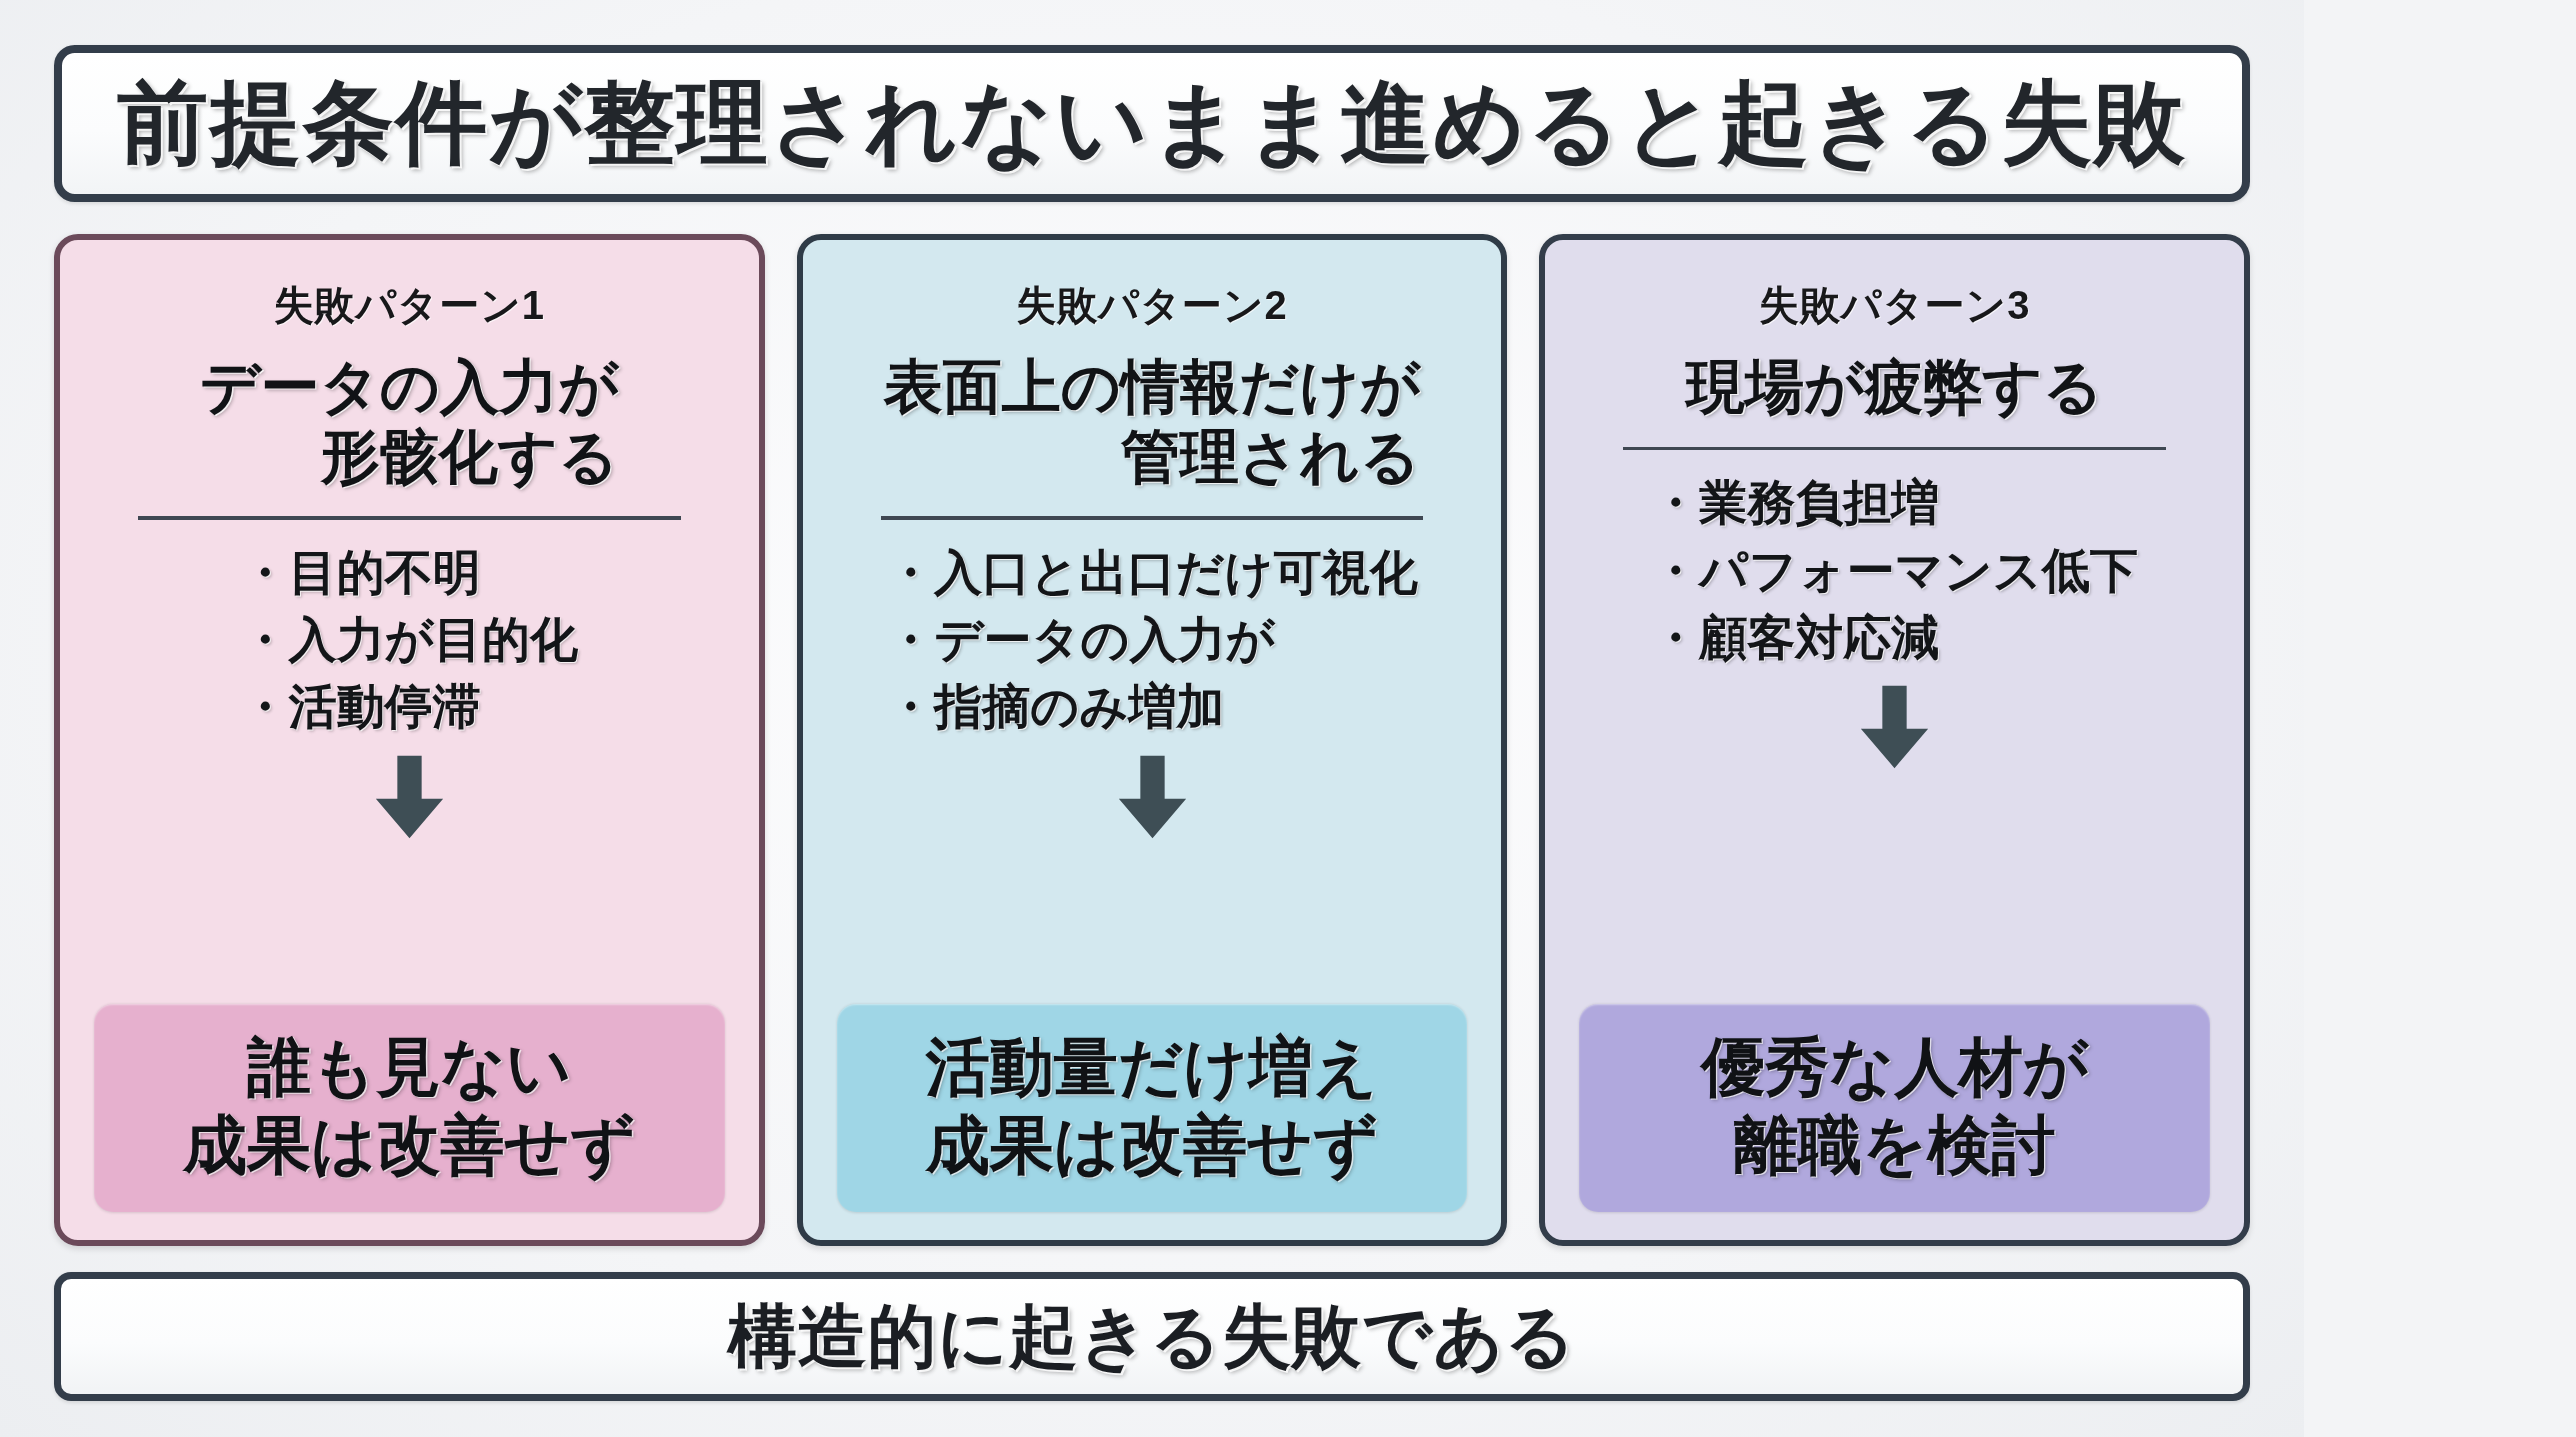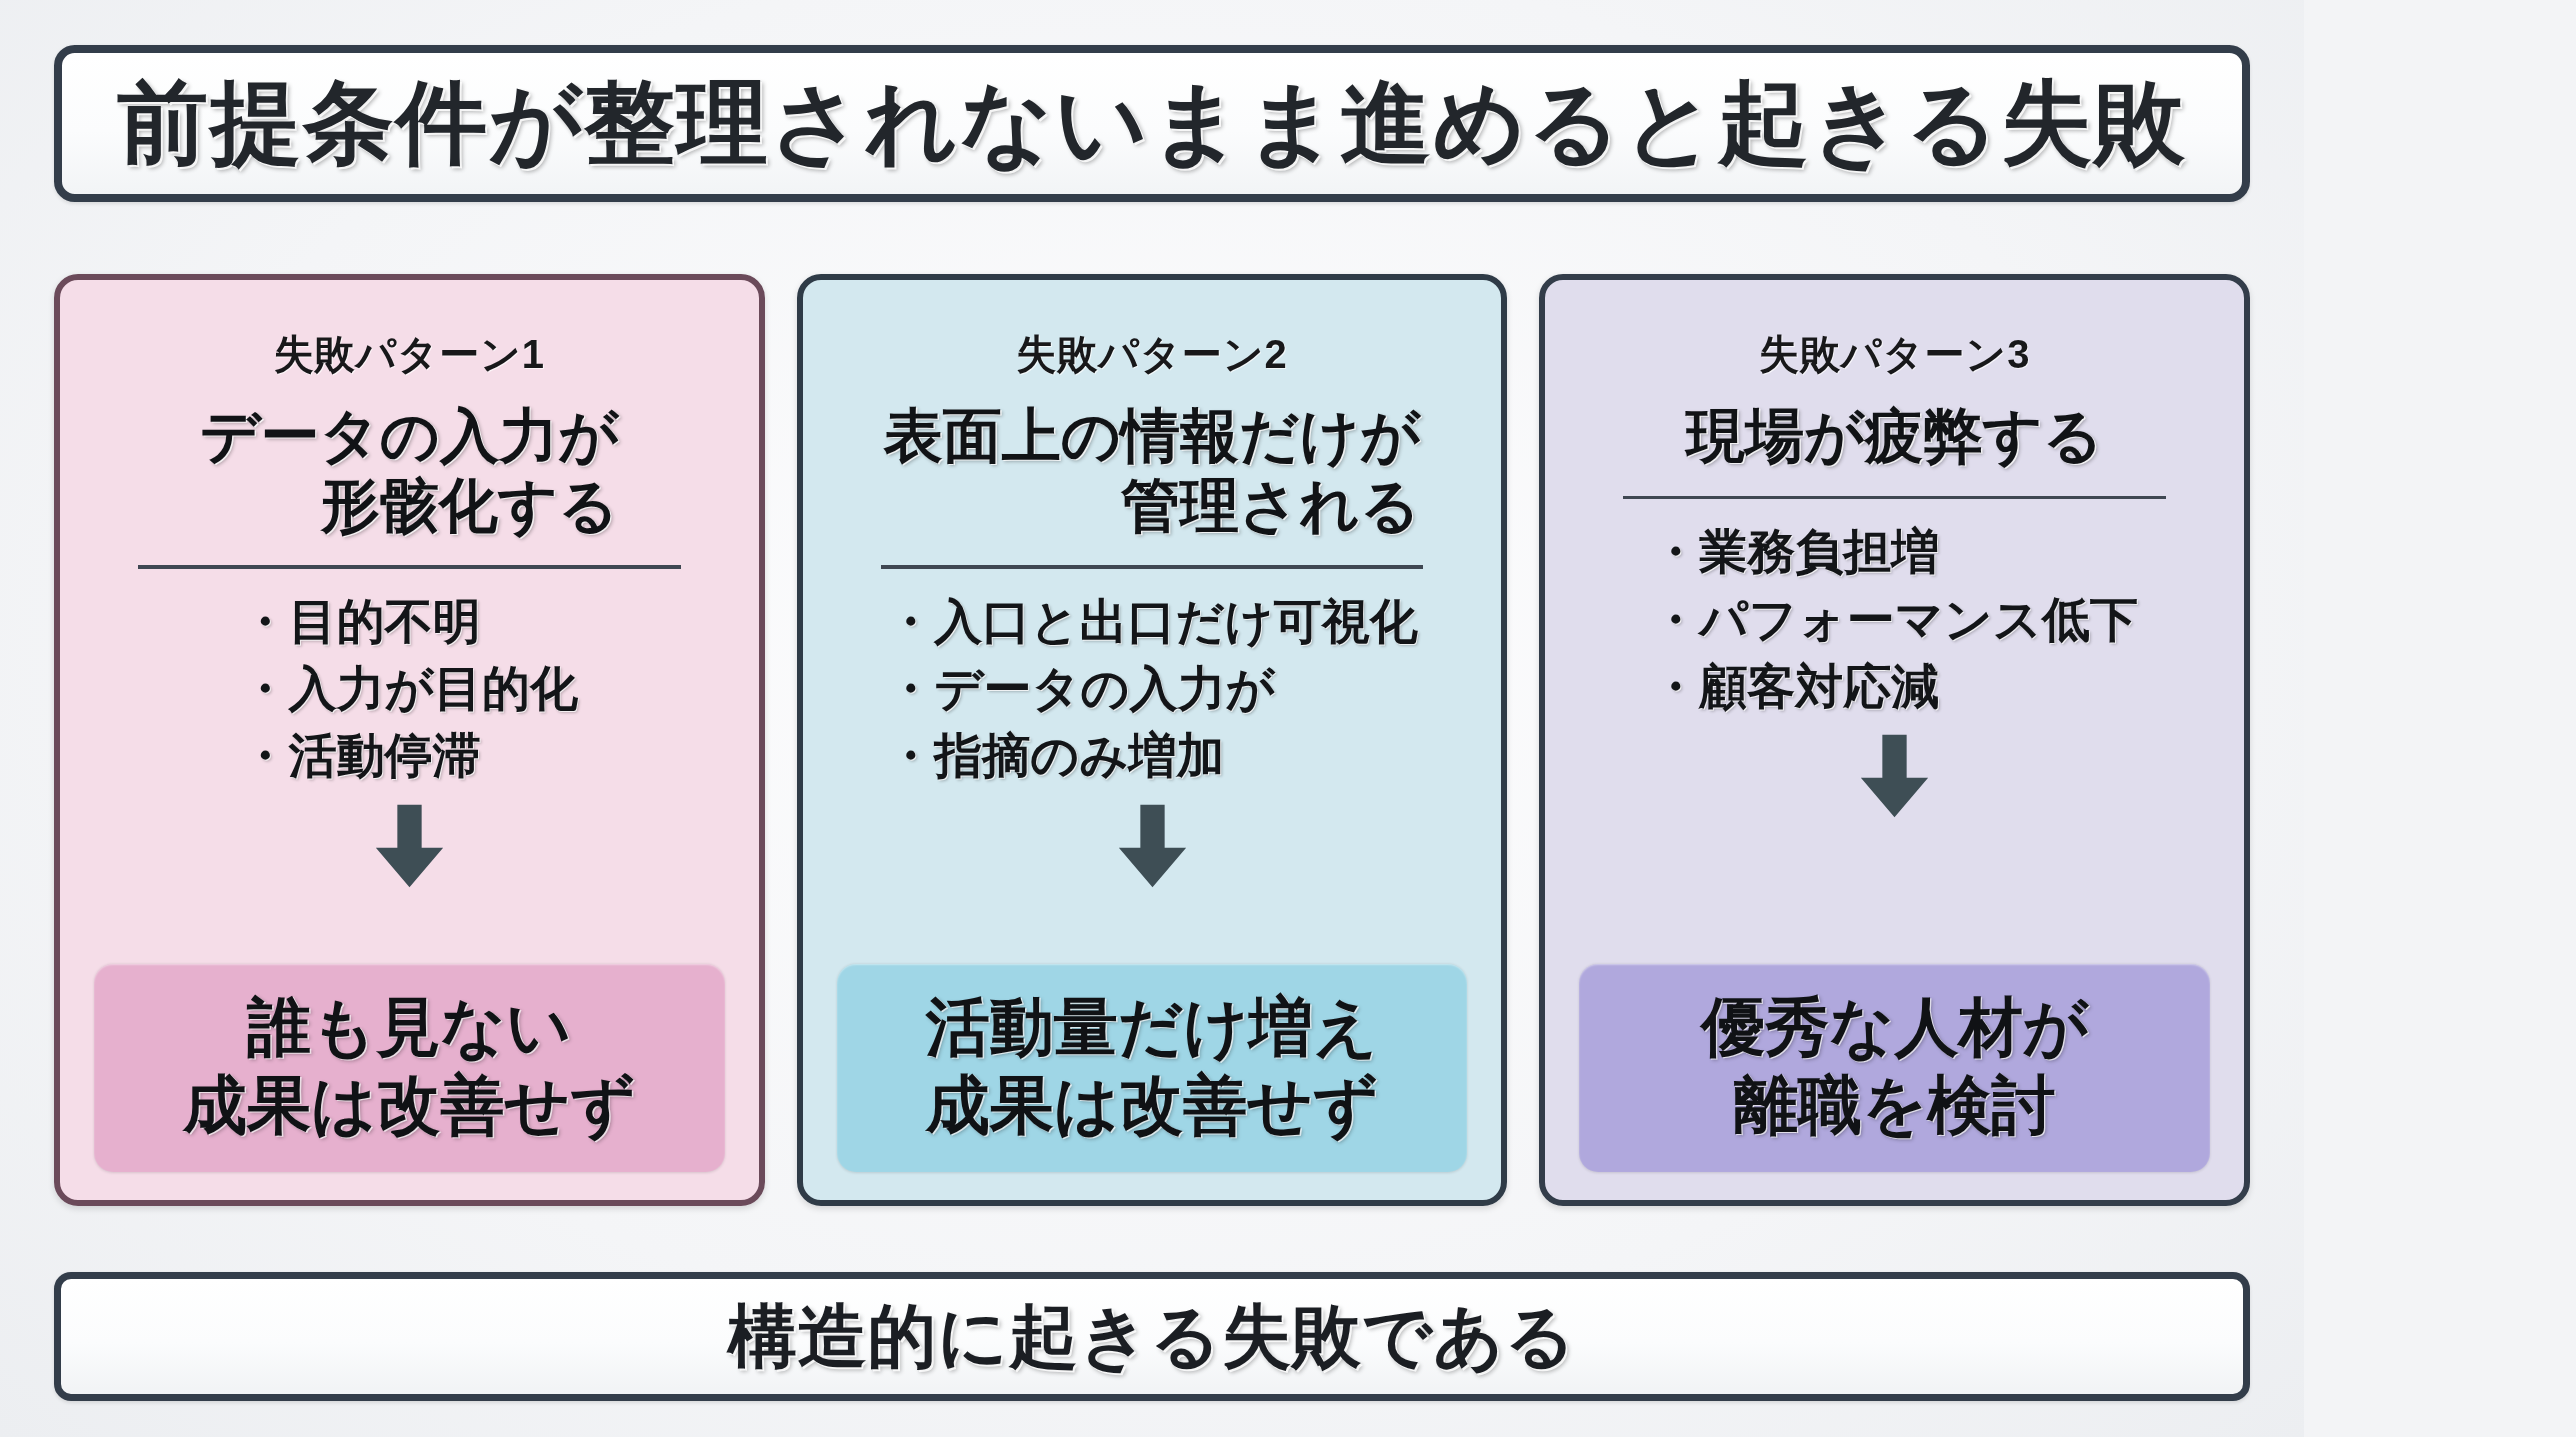--- a/index.html
+++ b/index.html
@@ -19,21 +19,20 @@
 
   
   .page {
     width: 2304px;
     height: 1438px;
     padding: 45px 54px 37px 54px;
     display: flex;
     flex-direction: column;
     background:
       radial-gradient(ellipse at 50% 45%, #fdfdfe 0%, #f4f5f7 62%, #eceef1 100%);
-    gap: 40px;
   }
 
   
   .title-banner {
     height: 157px;
     background: linear-gradient(180deg, #ffffff 0%, #fbfcfd 55%, #f2f4f6 100%);
     border: 8.4px solid #333d4a;
     border-radius: 20.6px;
     display: flex;
     align-items: center;
@@ -58,21 +57,21 @@
     margin-top: 32px;
     margin-bottom: 26px;
     min-height: 0;
   }
 
   .card {
     flex: 1 1 0;
     border-radius: 24px;
     border-width: 6.6px;
     border-style: solid;
-    padding: 41px 34px 28px 34px;
+    padding: 32px 34px 28px 34px;
     display: flex;
     flex-direction: column;
     align-items: center;
     position: relative;
     box-shadow: 0 2.8px 6.6px rgba(0,0,0,0.13);
     overflow: hidden;
   }
 
   .card-number {
     font-size: 40px;

